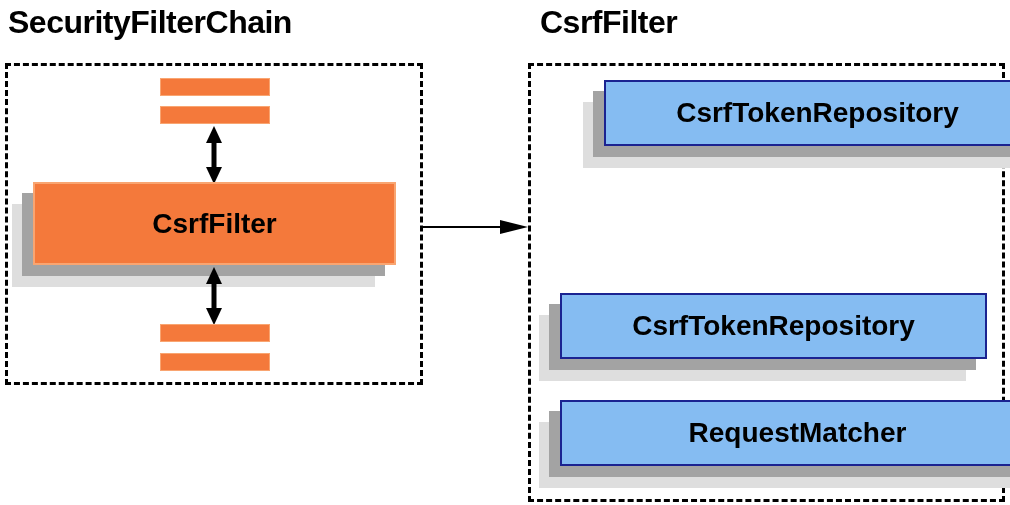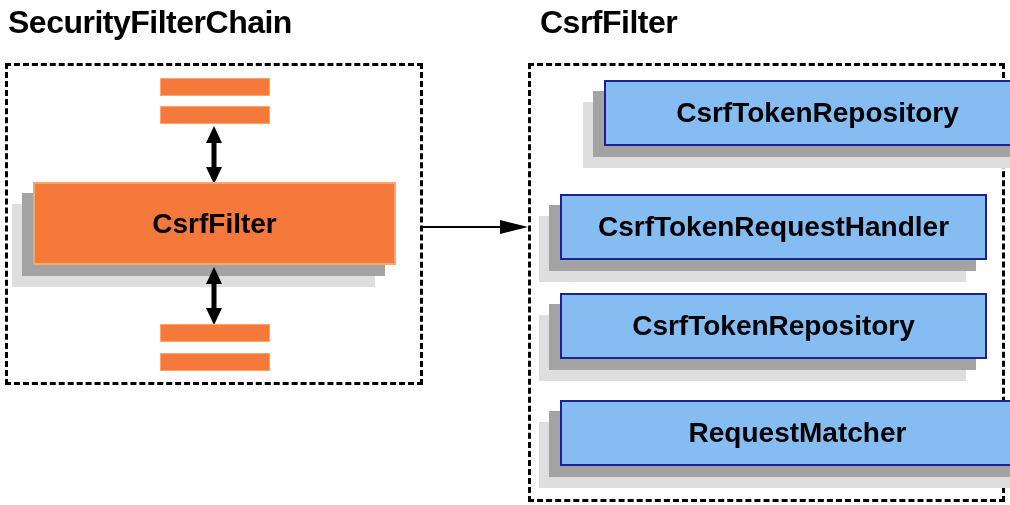--- a/index.html
+++ b/index.html
@@ -131,25 +131,20 @@
   </div>
 
   <div class="dashed-box dashed-right"></div>
 
   <div class="shadowed blue-box blue-box-1">
     <div class="sh-light"></div>
     <div class="sh-dark"></div>
     <div class="face face-blue">CsrfTokenRepository</div>
   </div>
 
-  <div class="shadowed blue-box blue-box-2">
-    <div class="sh-light"></div>
-    <div class="sh-dark"></div>
-    <div class="face face-blue">CsrfTokenRequestHandler</div>
-  </div>
 
   <div class="shadowed blue-box blue-box-3">
     <div class="sh-light"></div>
     <div class="sh-dark"></div>
     <div class="face face-blue">CsrfTokenRepository</div>
   </div>
 
   <div class="shadowed blue-box blue-box-4">
     <div class="sh-light"></div>
     <div class="sh-dark"></div>

